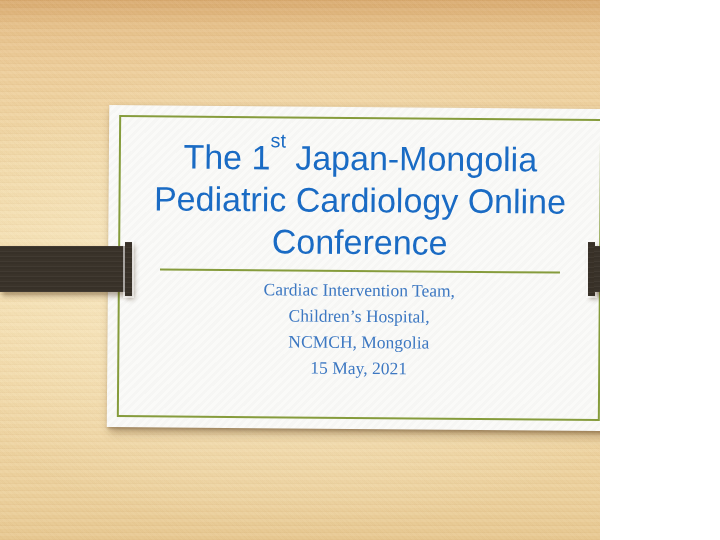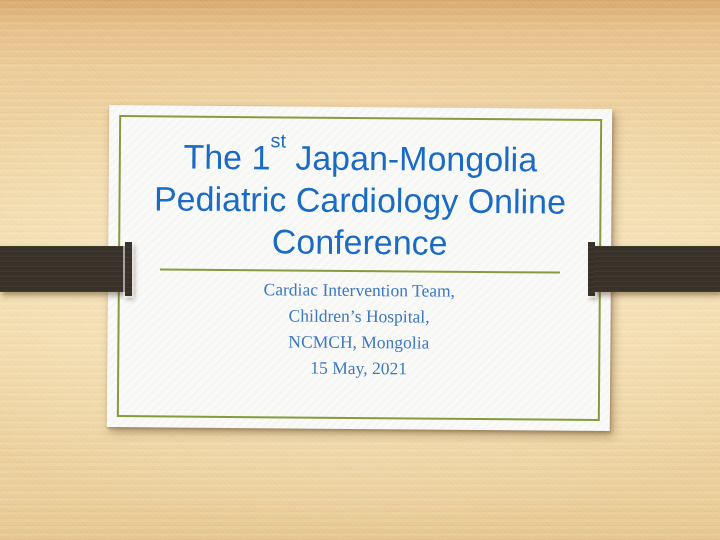--- a/index.html
+++ b/index.html
@@ -6,21 +6,21 @@
     --title-blue:#1a6bc4;
     --subtitle-blue:#3d78c2;
     --accent-green:#869c3c;
     --ribbon-brown:#3a332a;
     --card-white:#fafaf8;
     --wood-light:#f4dfb1;
     --wood-dark:#e2b87f;
   }
   html,body{margin:0;padding:0;}
   body{width:720px;height:540px;overflow:hidden;font-family:"Liberation Sans",sans-serif;}
-  .slide{position:relative;width:720px;height:540px;overflow:hidden;}
+  .slide{position:relative;width:600px;height:540px;overflow:hidden;}
 
   
   .wood-bg{
     position:absolute;inset:0;
     background:
       radial-gradient(ellipse 95% 62% at 50% 54%, rgba(255,248,224,0.50), rgba(255,248,224,0) 72%),
       repeating-linear-gradient(180deg,
         rgba(150,95,35,0.055) 0 1.5px,
         rgba(255,255,255,0.045) 1.5px 4px,
         rgba(150,95,35,0.02) 4px 7px),

